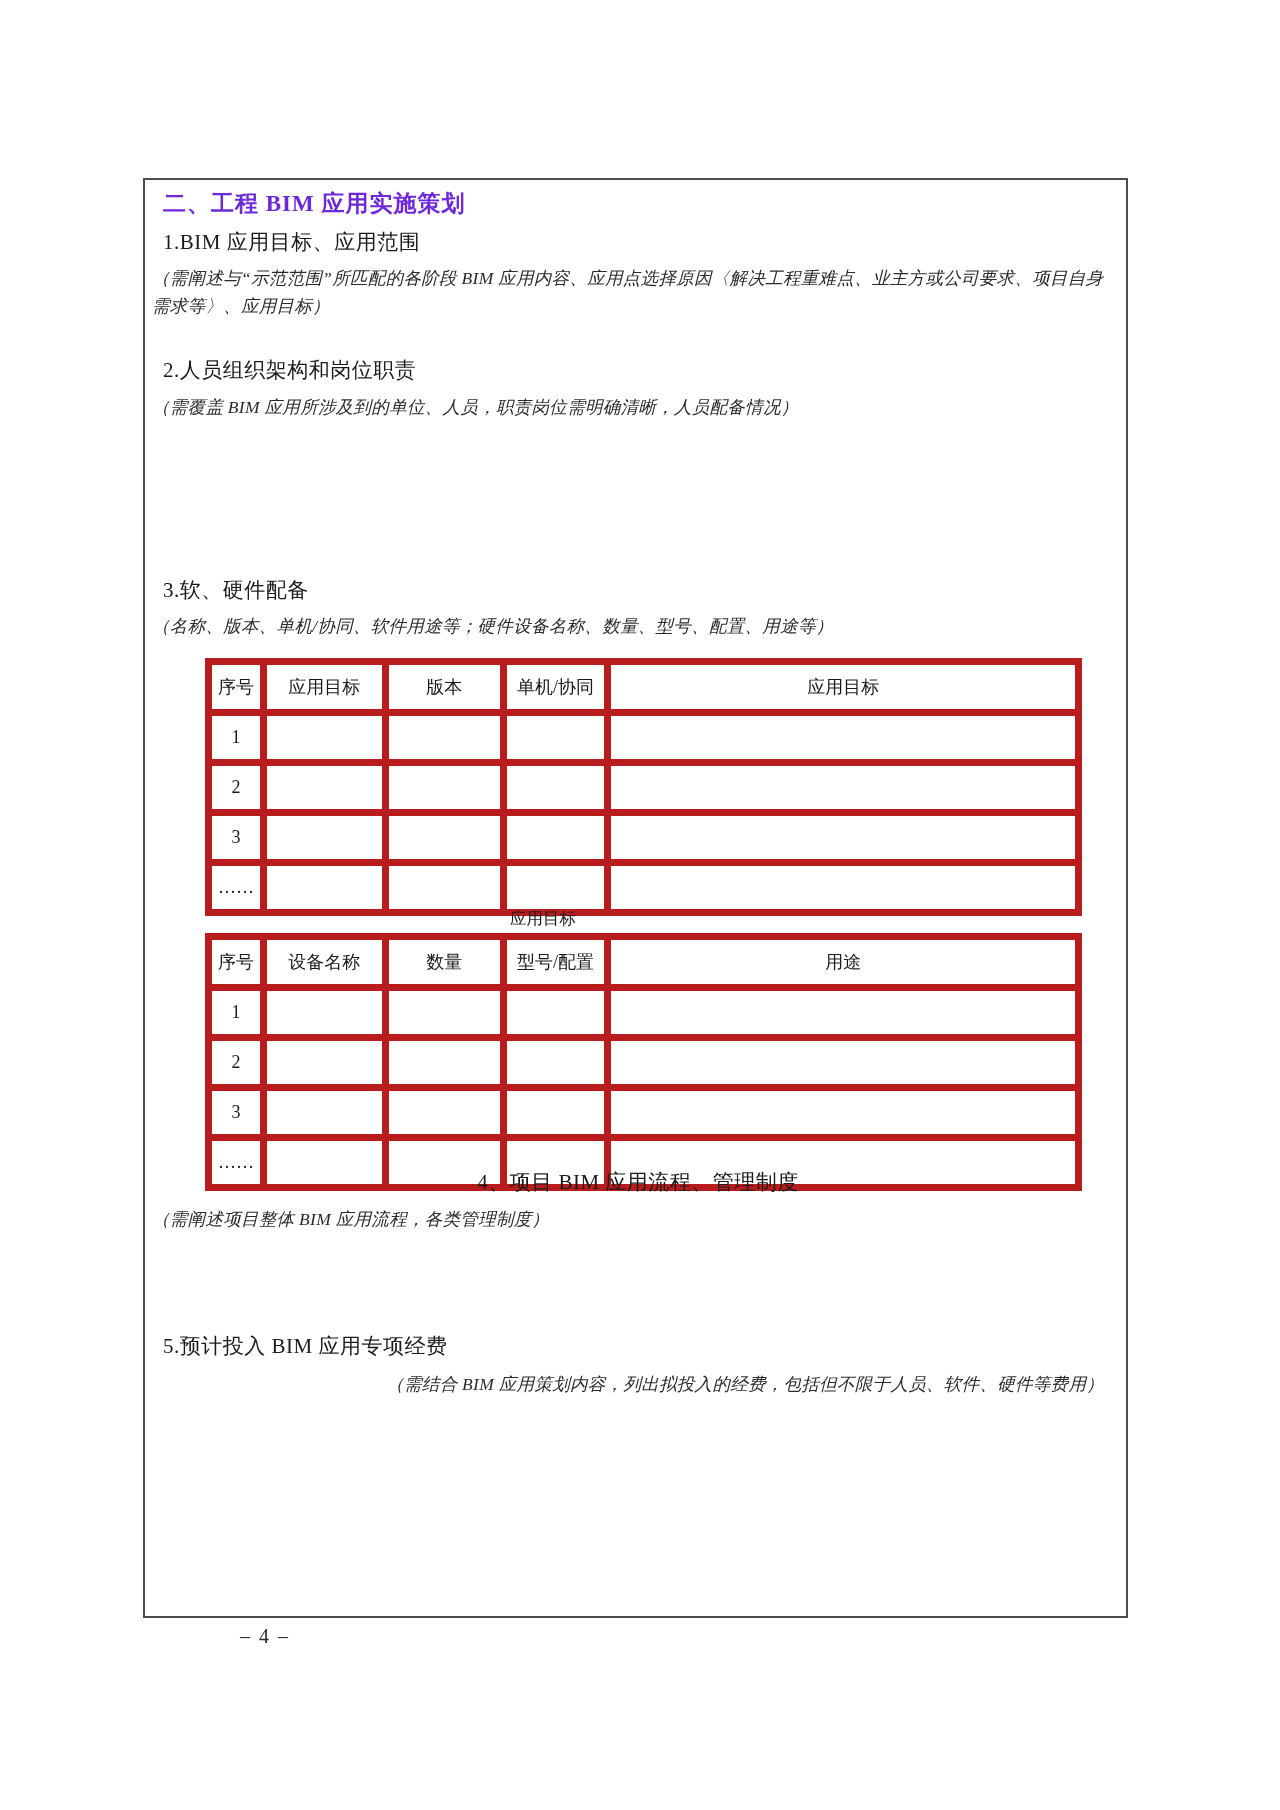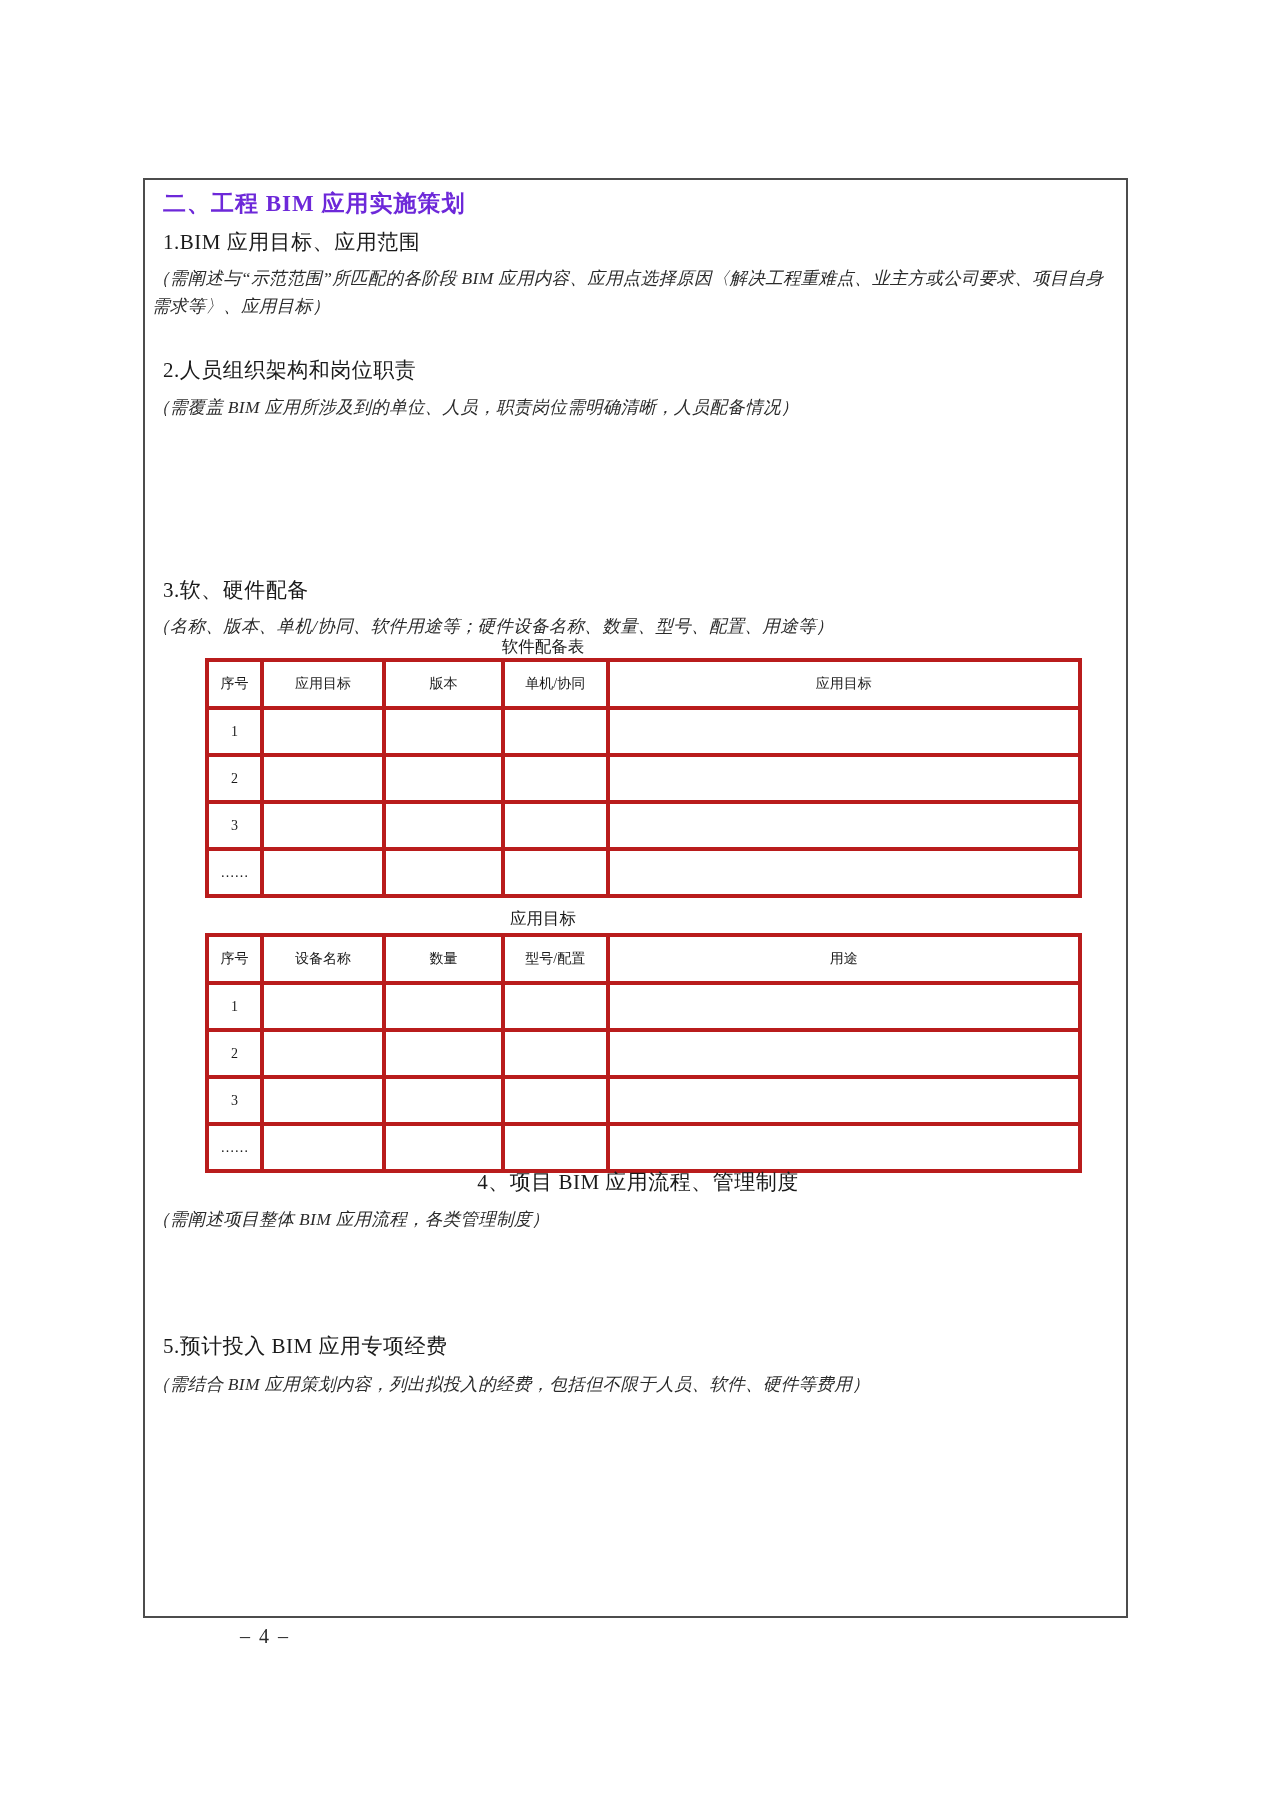--- a/index.html
+++ b/index.html
@@ -26,22 +26,22 @@
   }
   .tbl-caption {
     left:163px; width:760px; text-align:center; font-size:16.5px; color:#1a1a1a;
   }
   table.tbl {
     position:absolute; left:205px; width:877px;
     border-collapse:collapse; table-layout:fixed;
     border:2px solid #5a5a5a;
   }
   table.tbl th, table.tbl td {
-    border:4px solid #b91c1c; padding:0 4px;
-    font-size:14px; font-weight:normal; text-align:center; color:#1a1a1a;
+    border:7px solid #b91c1c; padding:0 4px;
+    font-size:18px; font-weight:normal; text-align:center; color:#1a1a1a;
     overflow:hidden; white-space:nowrap;
   }
   table.tbl th { height:44px; }
   table.tbl td { height:43px; }
   .page-num {
     left:205px; top:1625px; width:120px; text-align:center;
     font-size:20px; color:#2b2b2b; letter-spacing:2px;
   }
 </style>
 </head>
@@ -55,21 +55,20 @@
 
   <div class="abs h-sec" style="left:163px; top:228px;">1.BIM 应用目标、应用范围</div>
   <div class="abs note" style="left:152px; top:264px;">（需阐述与“示范范围”所匹配的各阶段 BIM 应用内容、应用点选择原因〈解决工程重难点、业主方或公司要求、项目自身需求等〉、应用目标）</div>
 
   <div class="abs h-sec" style="left:163px; top:356px;">2.人员组织架构和岗位职责</div>
   <div class="abs note" style="left:152px; top:393px;">（需覆盖 BIM 应用所涉及到的单位、人员，职责岗位需明确清晰，人员配备情况）</div>
 
   <div class="abs h-sec" style="left:163px; top:576px;">3.软、硬件配备</div>
   <div class="abs note" style="left:152px; top:612px;">（名称、版本、单机/协同、软件用途等；硬件设备名称、数量、型号、配置、用途等）</div>
 
-  <div class="abs tbl-caption" style="top:636px;">软件配备表</div>
 
   <table class="tbl" style="top:658px;">
     <colgroup>
       <col style="width:6.3%">
         <col style="width:14%">
         <col style="width:13.6%">
       <col style="width:12%">
         <col style="width:54.1%">
     </colgroup>
     <thead>
@@ -161,17 +160,17 @@
         <td></td>
         <td></td>
       </tr>
     </tbody>
   </table>
 
   <div class="abs h-sec" style="left:173px; top:1168px;text-align:center;">4、项目 BIM 应用流程、管理制度</div>
   <div class="abs note" style="left:152px; top:1205px;">（需阐述项目整体 BIM 应用流程，各类管理制度）</div>
 
   <div class="abs h-sec" style="left:163px; top:1332px;">5.预计投入 BIM 应用专项经费</div>
-  <div class="abs note" style="left:152px; top:1370px;">（需结合 BIM 应用策划内容，列出拟投入的经费，包括但不限于人员、软件、硬件等费用）</div>
+  <div class="abs note" style="left:152px; top:1370px;text-align:right;">（需结合 BIM 应用策划内容，列出拟投入的经费，包括但不限于人员、软件、硬件等费用）</div>
 
   <div class="abs page-num">– 4 –</div>
 
 </div>
 
 </body></html>

